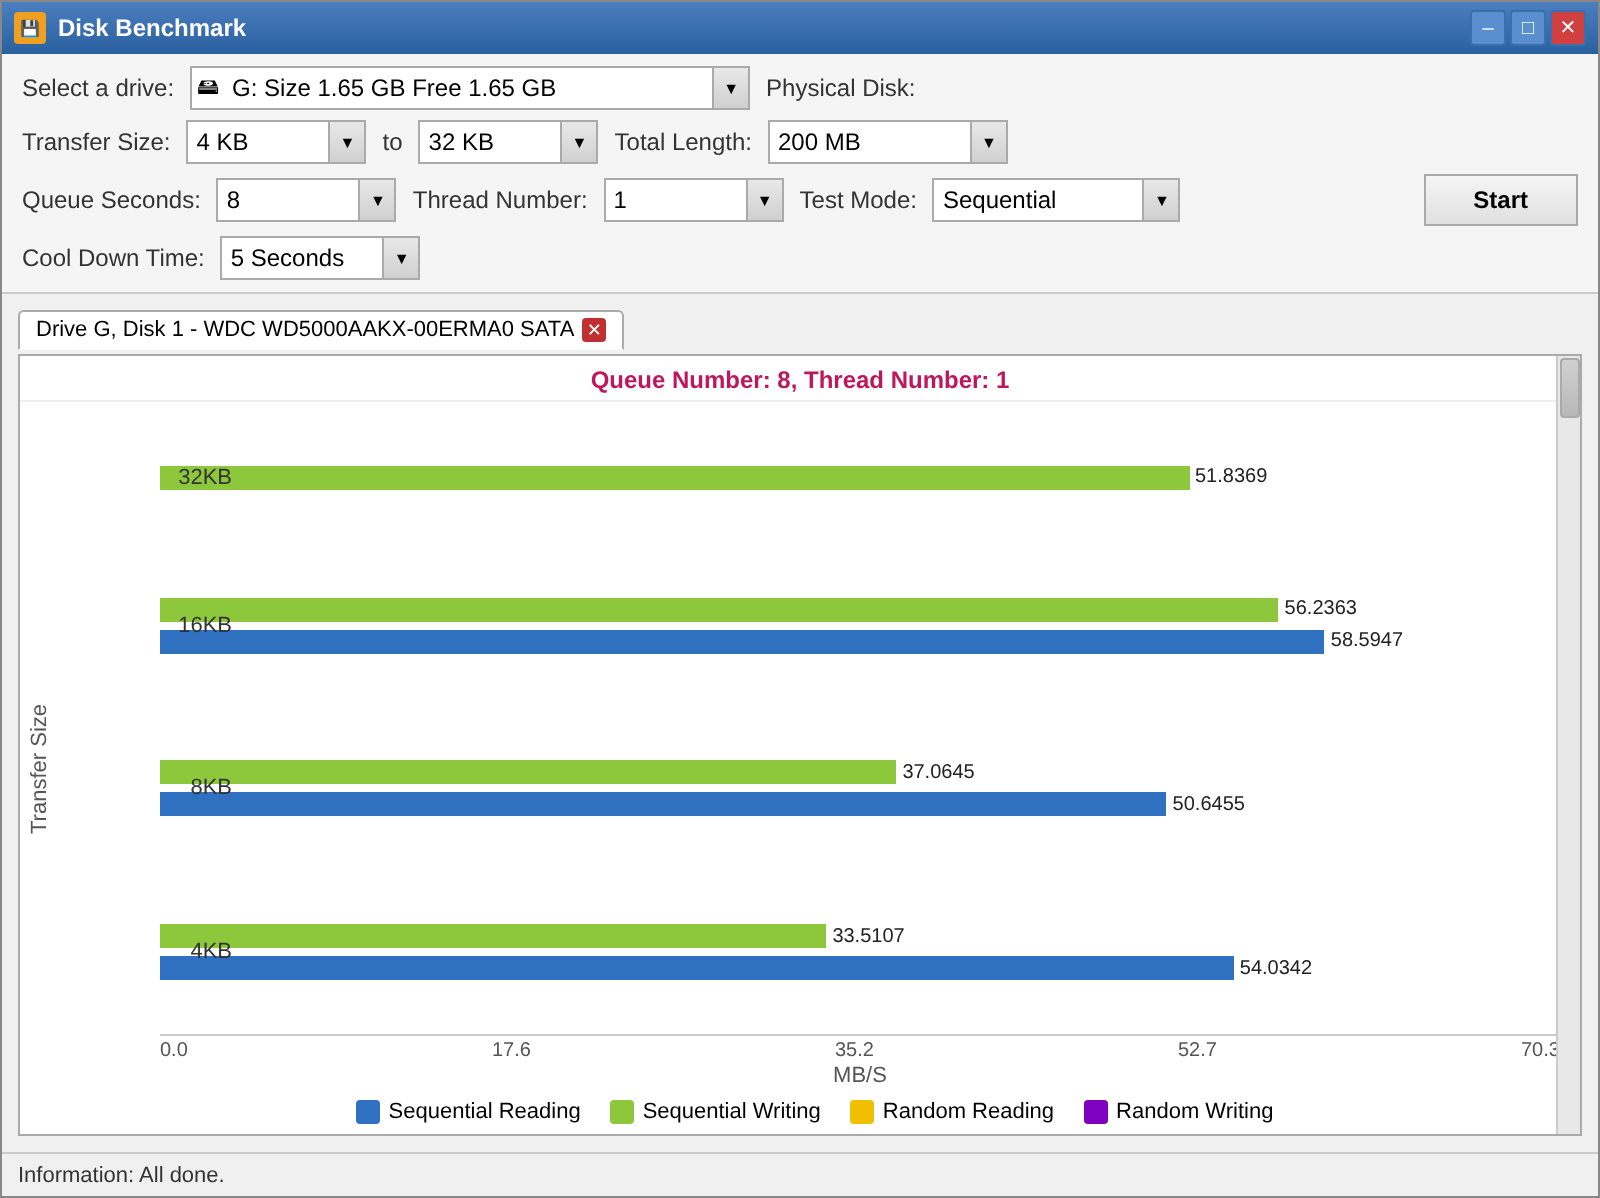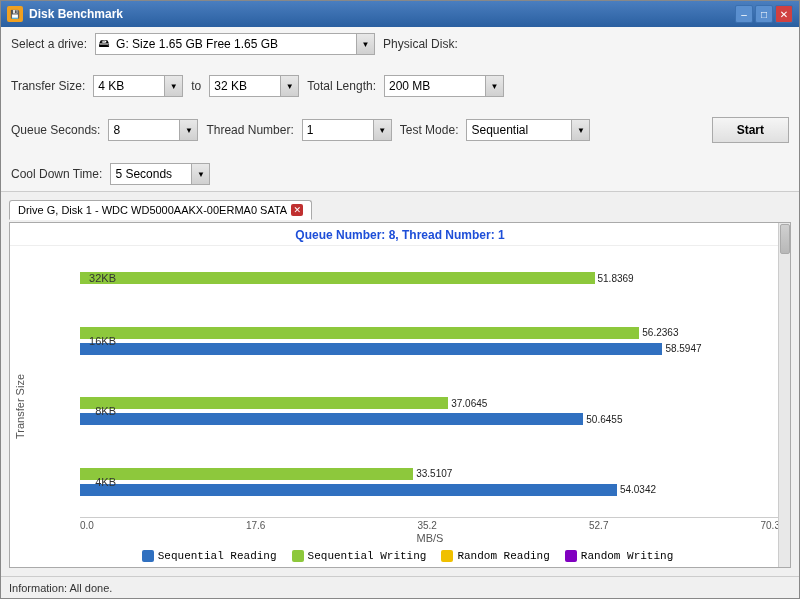--- a/index.html
+++ b/index.html
@@ -56,21 +56,21 @@
       border-radius: 2px;
     }
     .title-btn.close { background: #d04040; }
 
     .toolbar {
       background: #f5f5f5;
       border-bottom: 1px solid #ccc;
       padding: 6px 10px;
       display: flex;
       flex-direction: column;
-      gap: 20px;
+      gap: 5px;
     }
 
     .toolbar-row {
       display: flex;
       align-items: center;
       gap: 8px;
     }
 
     .label {
       color: #333;
@@ -179,21 +179,21 @@
       display: flex;
       flex-direction: column;
       overflow: hidden;
       position: relative;
     }
 
     .chart-title {
       text-align: center;
       font-size: 12px;
       font-weight: bold;
-      color: #1d4ed8;
+      color: #be185d;
       padding: 5px 12px 3px;
       border-bottom: 1px solid #eee;
     }
 
     .chart-body {
       display: flex;
       flex: 1;
       overflow: hidden;
     }
 
@@ -281,21 +281,20 @@
       padding: 1px 0;
     }
 
     .legend {
       display: flex;
       justify-content: center;
       gap: 15px;
       padding: 5px;
       font-size: 11px;
       flex-wrap: wrap;
-      font-family: Liberation Mono, monospace;
     }
 
     .legend-item {
       display: flex;
       align-items: center;
       gap: 4px;
     }
 
     .legend-color {
       width: 12px;

